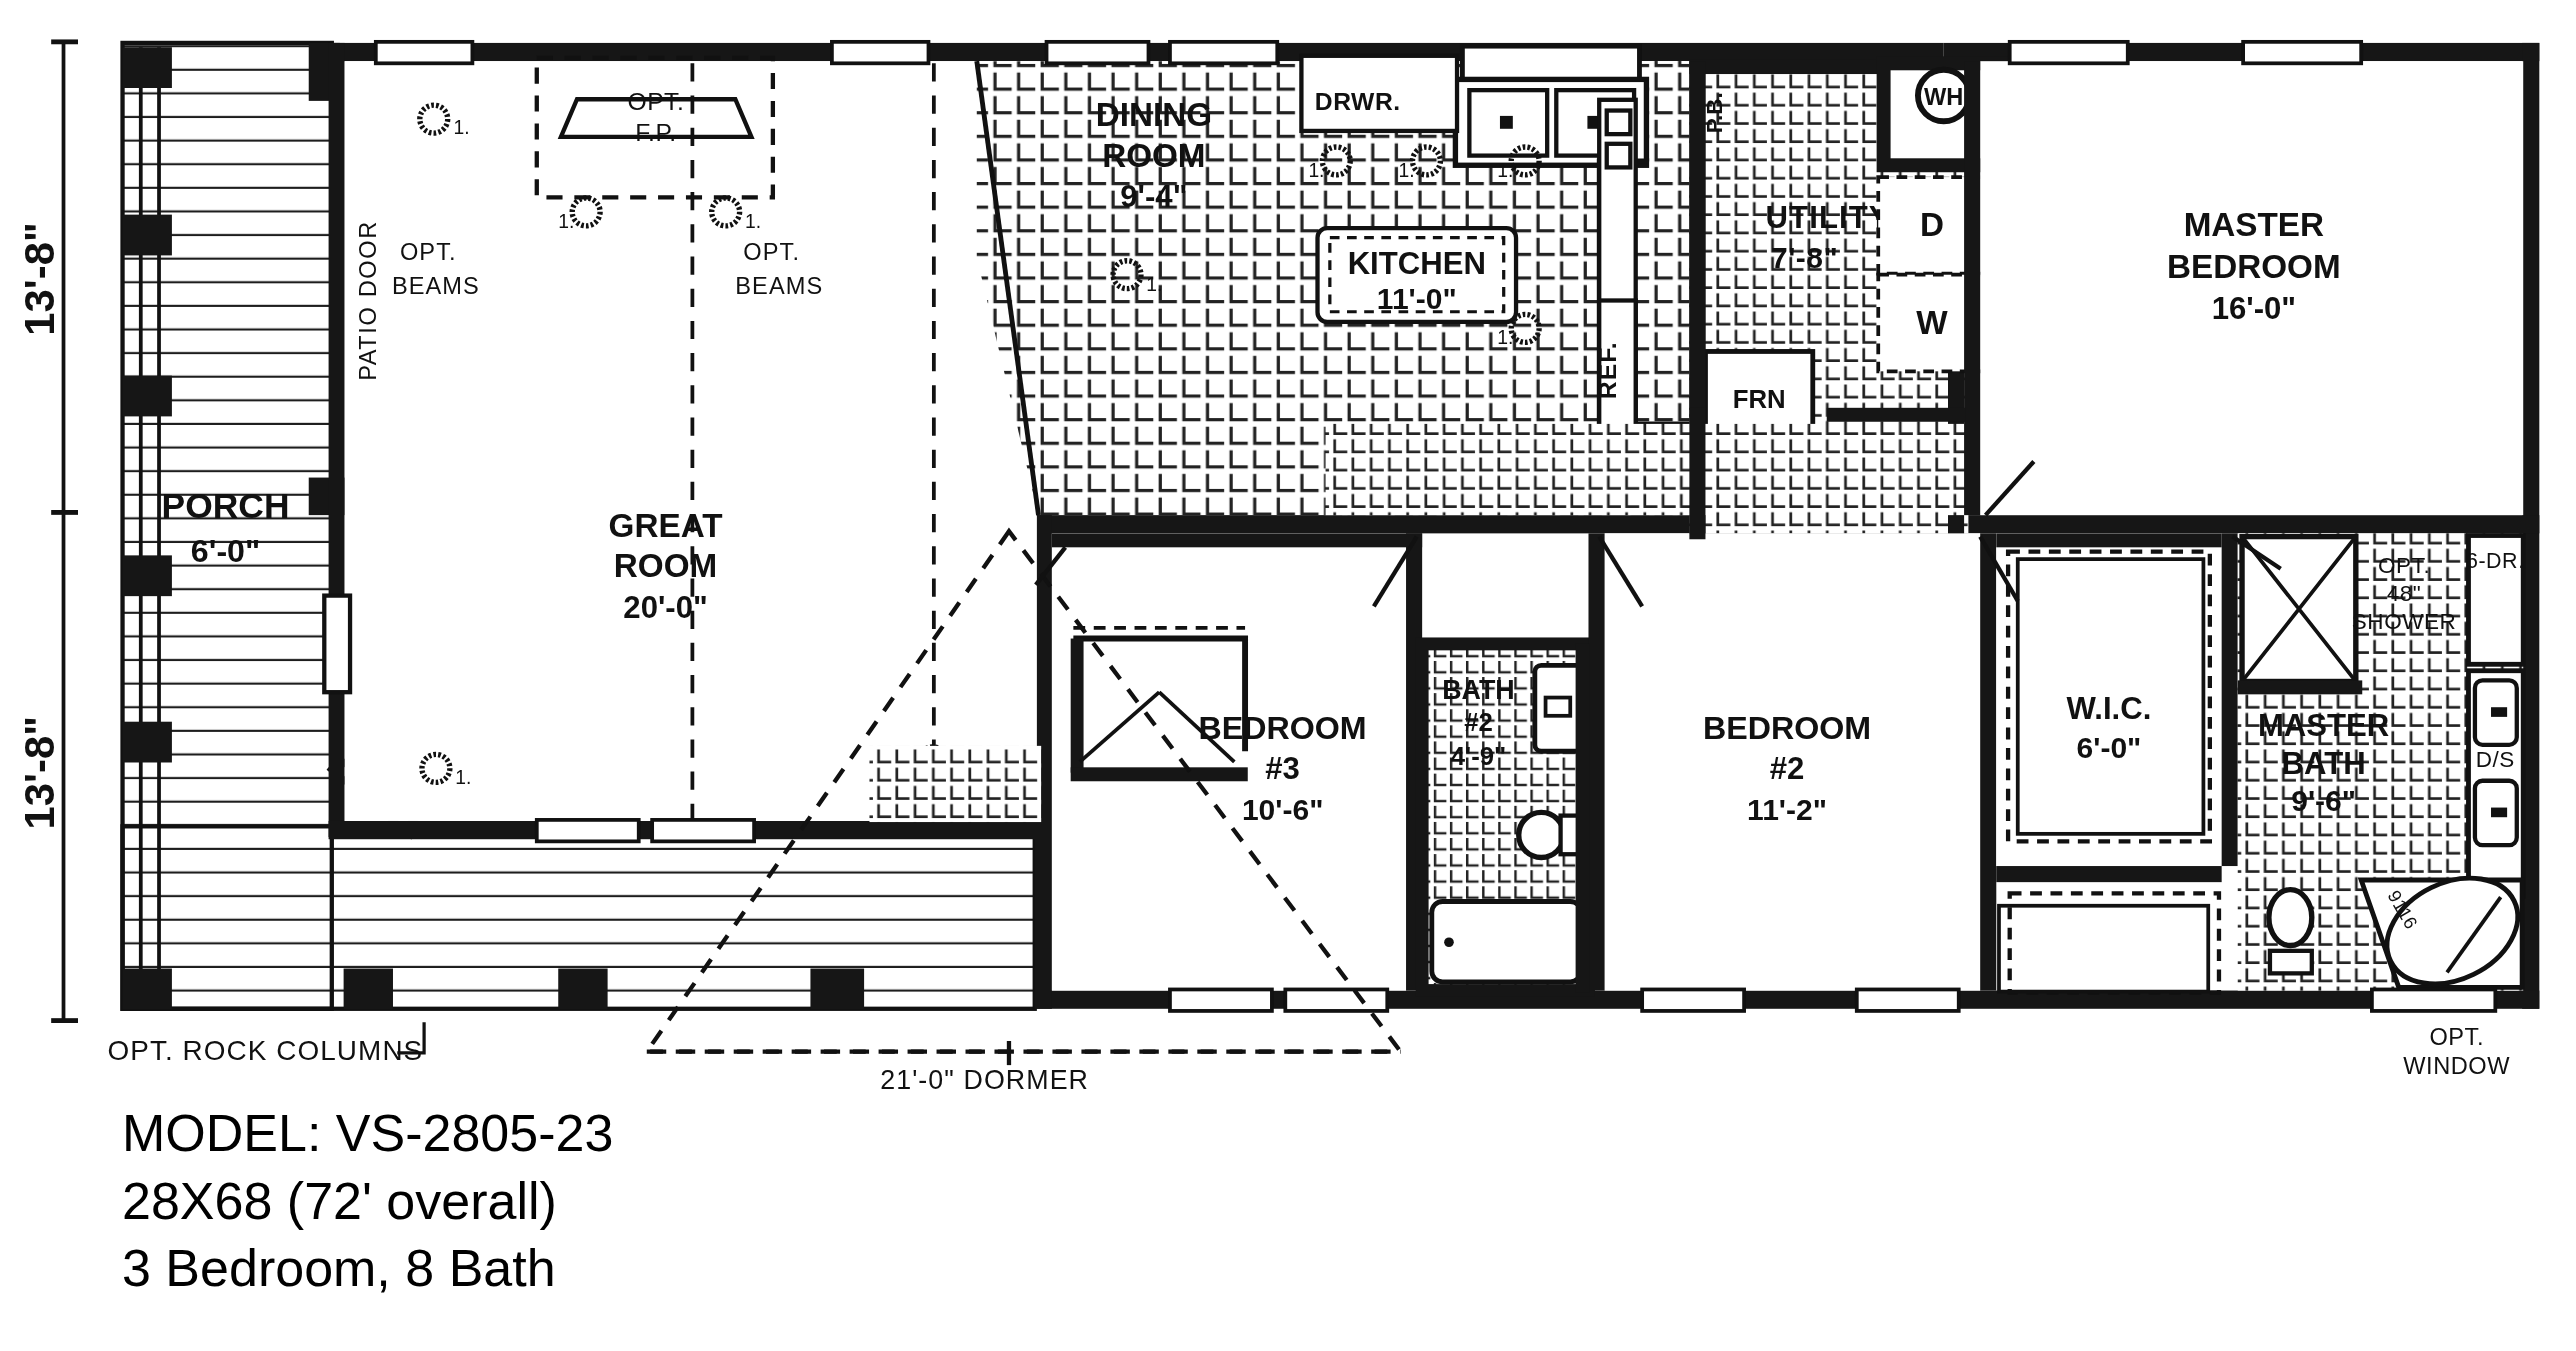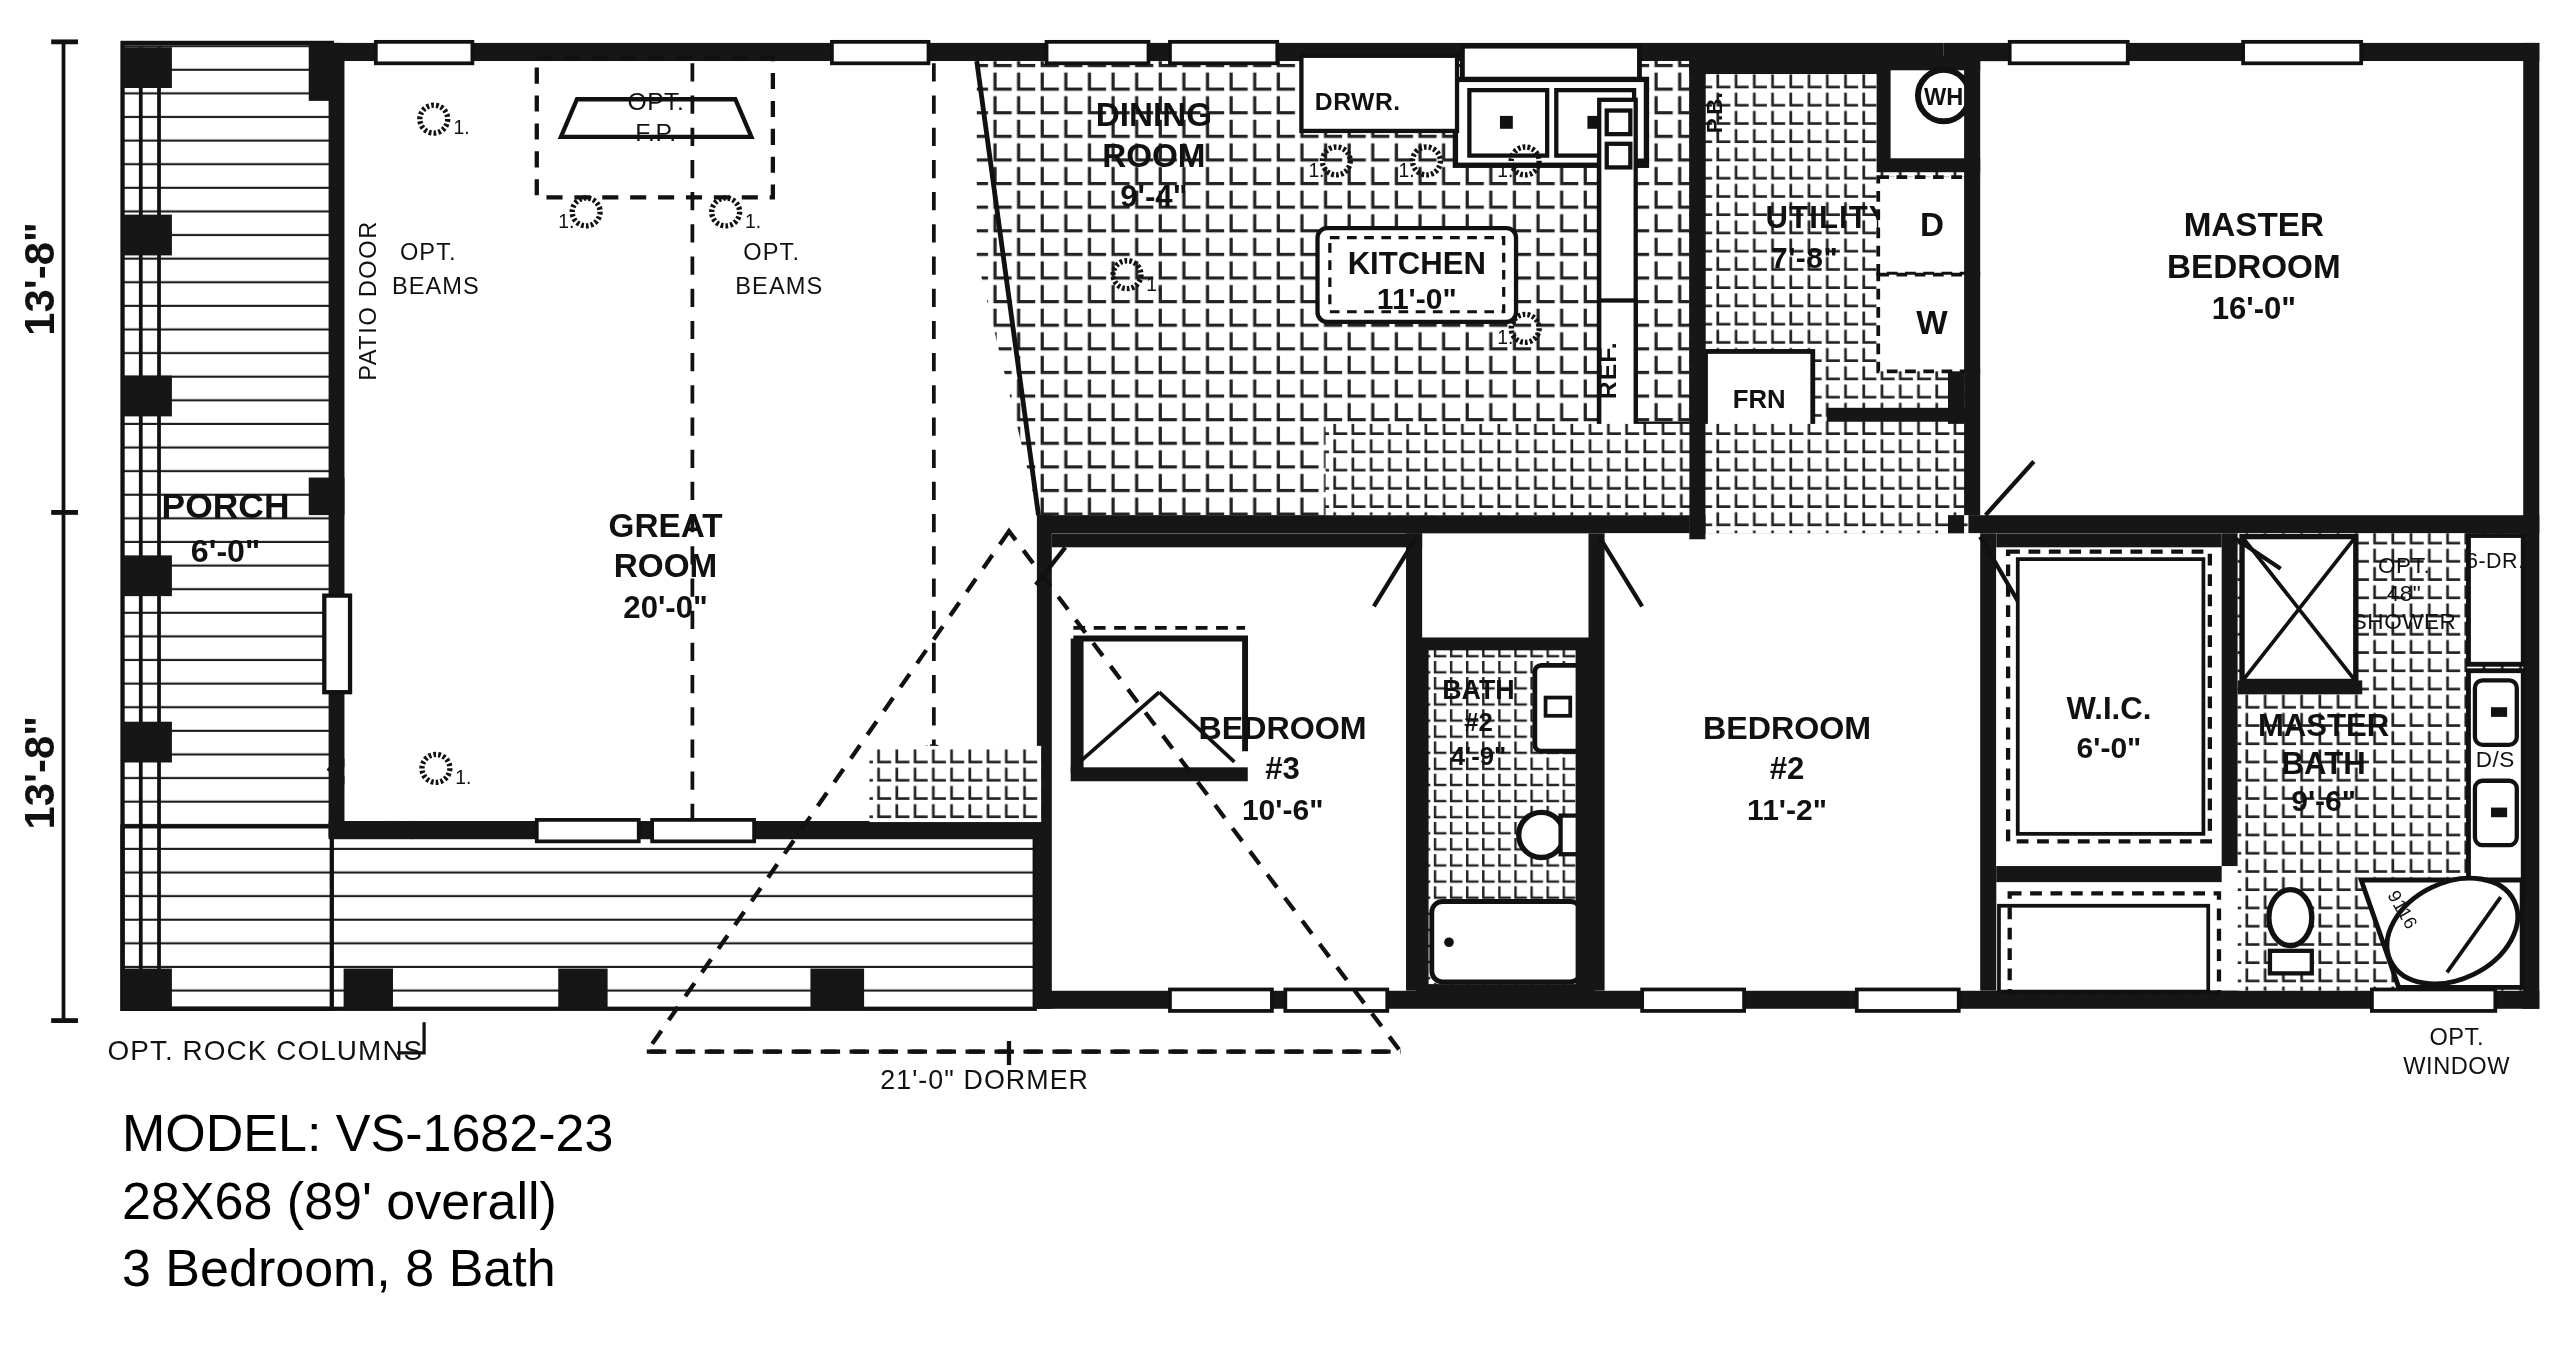--- a/index.html
+++ b/index.html
@@ -404,19 +404,19 @@
       <path d="M2980 1000 L3060 1130"></path>
       <path d="M3690 1000 L3760 1120"></path>
       <path d="M3700 960 L3790 860"></path>
       <path d="M4160 1000 L4250 1060"></path>
       <path d="M1930 1090 L1985 1020"></path>
     </g>
 
   </svg>
 
   <div id="titleblock">
-    <div class="tline">MODEL: VS-1682-23</div>
-    <div class="tline">28X68 (89' overall)</div>
+    <div class="tline">MODEL: VS-2805-23</div>
+    <div class="tline">28X68 (72' overall)</div>
     <div class="tline">3 Bedroom,  8 Bath</div>
   </div>
 
 </div>
 
 
 </body></html>

